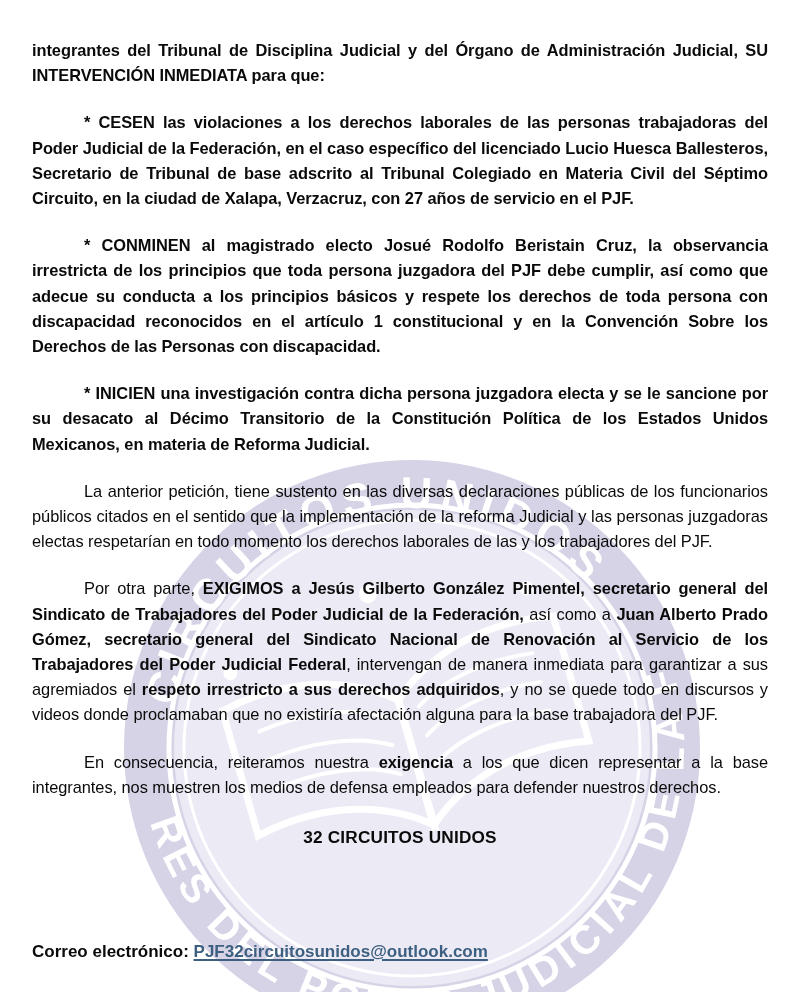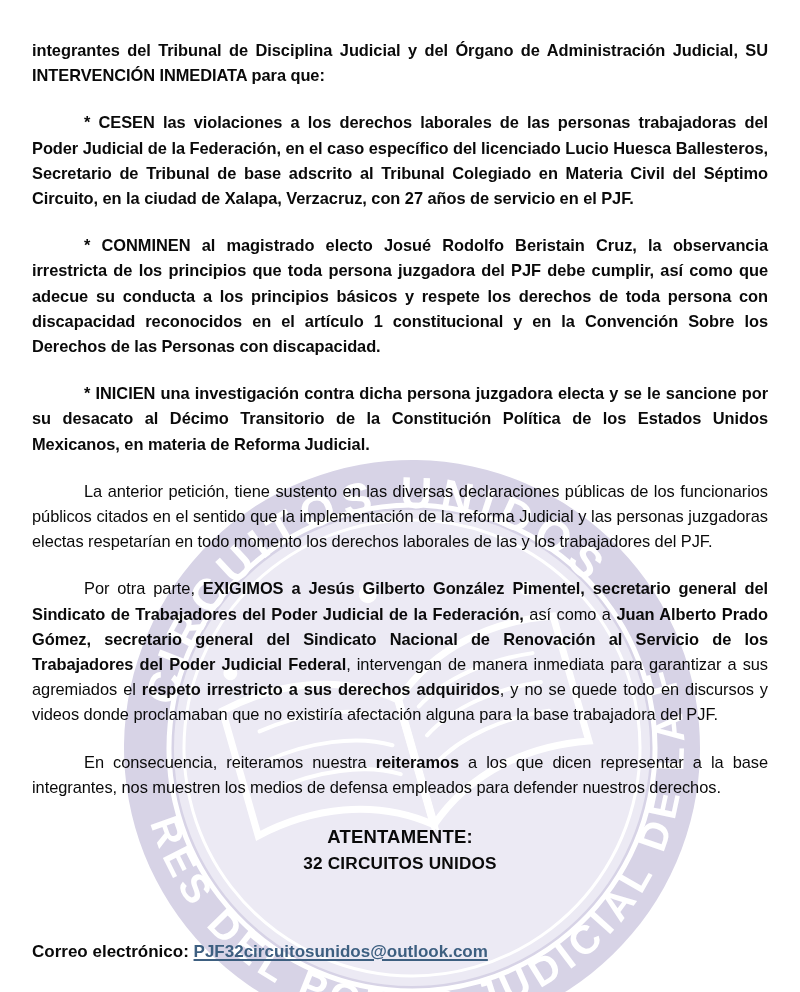--- a/index.html
+++ b/index.html
@@ -145,24 +145,23 @@
 </svg>
 
 <main id="doc">
 
   <p class="para bold"><b>integrantes del Tribunal de Disciplina Judicial y del Órgano de Administración Judicial, SU INTERVENCIÓN INMEDIATA para que:</b></p>
   <p class="para bold indent"><b>* CESEN las violaciones a los derechos laborales de las personas trabajadoras del Poder Judicial de la Federación, en el caso específico del licenciado Lucio Huesca Ballesteros, Secretario de Tribunal de base adscrito al Tribunal Colegiado en Materia Civil del Séptimo Circuito, en la ciudad de Xalapa, Verzacruz, con 27 años de servicio en el PJF.</b></p>
   <p class="para bold indent"><b>* CONMINEN al magistrado electo Josué Rodolfo Beristain Cruz, la observancia irrestricta de los principios que toda persona juzgadora del PJF debe cumplir, así como que adecue su conducta a los principios básicos y respete los derechos de toda persona con discapacidad reconocidos en el artículo 1 constitucional y en la Convención Sobre los Derechos de las Personas con discapacidad.</b></p>
   <p class="para bold indent"><b>* INICIEN una investigación contra dicha persona juzgadora electa y se le sancione por su desacato al Décimo Transitorio de la Constitución Política de los Estados Unidos Mexicanos, en materia de Reforma Judicial.</b></p>
   <p class="para normal indent"><span>La anterior petición, tiene sustento en las diversas declaraciones públicas de los funcionarios públicos citados en el sentido que la implementación de la reforma Judicial y las personas juzgadoras electas respetarían en todo momento los derechos laborales de las y los trabajadores del PJF.</span></p>
   <p class="para normal indent"><span>Por otra parte, </span><b>EXIGIMOS a Jesús Gilberto González Pimentel, secretario general del Sindicato de Trabajadores del Poder Judicial de la Federación,</b><span> así como a </span><b>Juan Alberto Prado Gómez, secretario general del Sindicato Nacional de Renovación al Servicio de los Trabajadores del Poder Judicial Federal</b><span>, intervengan de manera inmediata para garantizar a sus agremiados el </span><b>respeto irrestricto a sus derechos adquiridos</b><span>,  y no se quede todo en discursos y videos donde proclamaban que no existiría afectación alguna para la base trabajadora del PJF.</span></p>
-  <p class="para normal indent gap-md"><span>En consecuencia, reiteramos nuestra </span><b>reiteramos</b><span> a los que dicen representar a la base integrantes, nos muestren los medios de defensa empleados para defender nuestros derechos.</span></p>
+  <p class="para normal indent gap-md"><span>En consecuencia, reiteramos nuestra </span><b>exigencia</b><span> a los que dicen representar a la base integrantes, nos muestren los medios de defensa empleados para defender nuestros derechos.</span></p>
 
   <div class="closing">
-    <div class="atentamente">ATENTAMENTE:</div>
     <div class="signature">32 CIRCUITOS UNIDOS</div>
   </div>
 
 </main>
 
 <div class="email-line">
   <span>Correo electrónico:</span>
   <a class="email-link" href="#" style="color: rgb(61, 95, 128);">PJF32circuitosunidos@outlook.com</a>
 </div>
 

